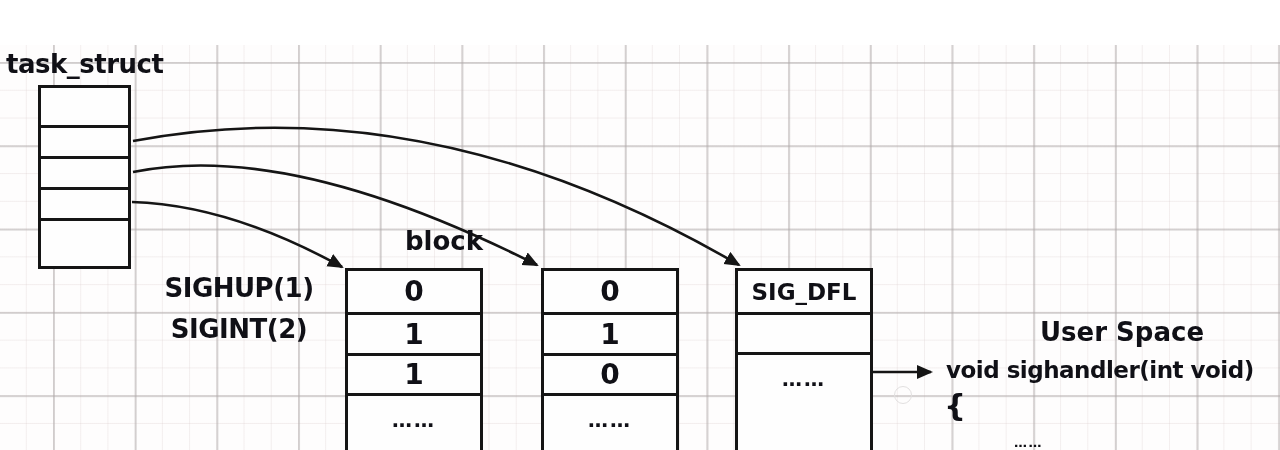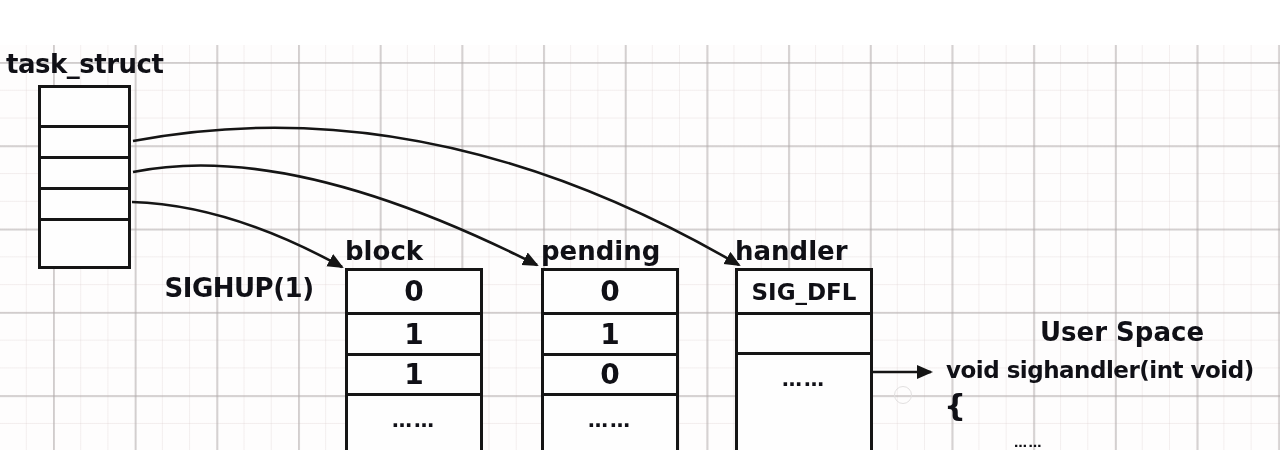--- a/index.html
+++ b/index.html
@@ -30,21 +30,21 @@
   .ts-r2,.ts-r3,.ts-r4{height:31px;border-top:3px solid #151515;}
   .ts-r5{flex:1;border-top:3px solid #151515;}
 
   
   .sig-label{left:140px;width:198px;text-align:center;font-size:26px;height:42px;line-height:40px;letter-spacing:-0.5px;}
   .sig-1{top:223px;}
   .sig-2{top:264px;}
   .sig-3{top:305px;}
 
   
-  .col-header{width:138px;text-align:left;font-size:26px;top:190px;height:32px;line-height:32px;}
+  .col-header{width:138px;text-align:right;font-size:26px;top:180px;height:32px;line-height:32px;}
   .hdr-block{left:345px;}
   .hdr-pending{left:541px;}
   .hdr-handler{left:735px;}
 
   
   .vtable{top:223px;width:138px;height:187px;border:3px solid #151515;background:#fefefe;display:flex;flex-direction:column;box-sizing:border-box;}
   .t-block{left:345px;}
   .t-pending{left:541px;}
   .t-handler{left:735px;}
   .cell{box-sizing:border-box;display:flex;align-items:center;justify-content:center;font-weight:bold;font-size:28px;}
@@ -87,24 +87,23 @@
 
   <div class="abs ts-box">
     <div class="ts-row ts-r1"></div>
     <div class="ts-row ts-r2"></div>
     <div class="ts-row ts-r3"></div>
     <div class="ts-row ts-r4"></div>
     <div class="ts-row ts-r5"></div>
   </div>
 
   <div class="abs txt sig-label sig-1">SIGHUP(1)</div>
+  <div class="abs txt sig-label sig-2">SIGINT(2)</div>
 
   <div class="abs txt col-header hdr-block">block</div>
-  <div class="abs txt col-header hdr-pending">pending</div>
-  <div class="abs txt col-header hdr-handler">handler</div>
 
   <div class="abs vtable t-block">
     <div class="cell cell-1">0</div>
     <div class="cell cell-2">1</div>
     <div class="cell cell-3">1</div>
     <div class="cell cell-4">……</div>
   </div>
 
   <div class="abs vtable t-pending">
     <div class="cell cell-1">0</div>

